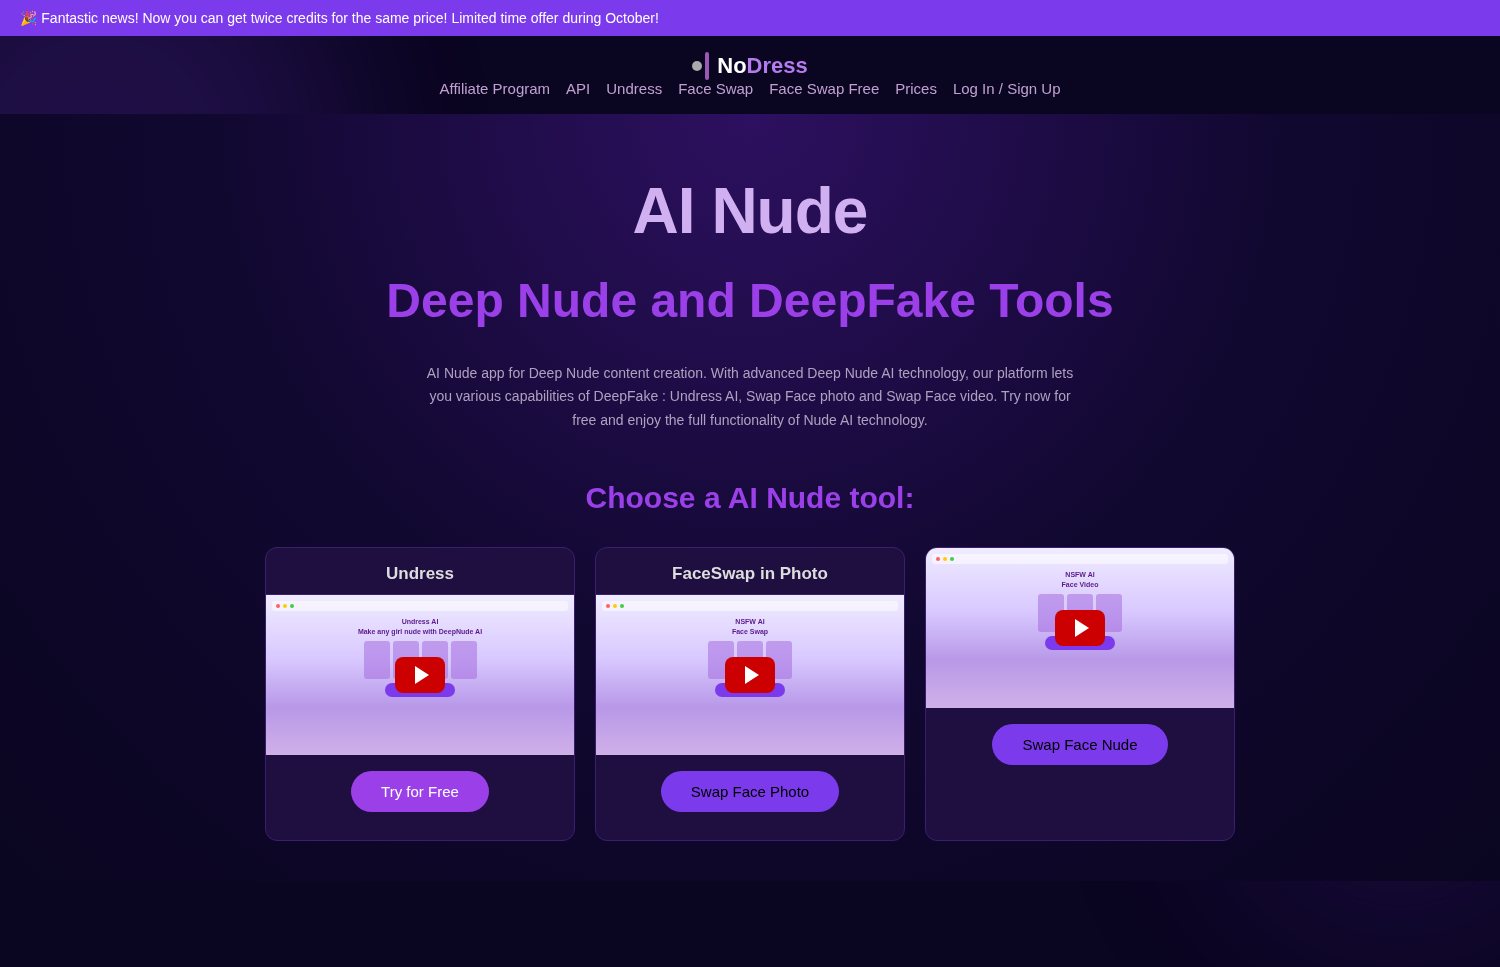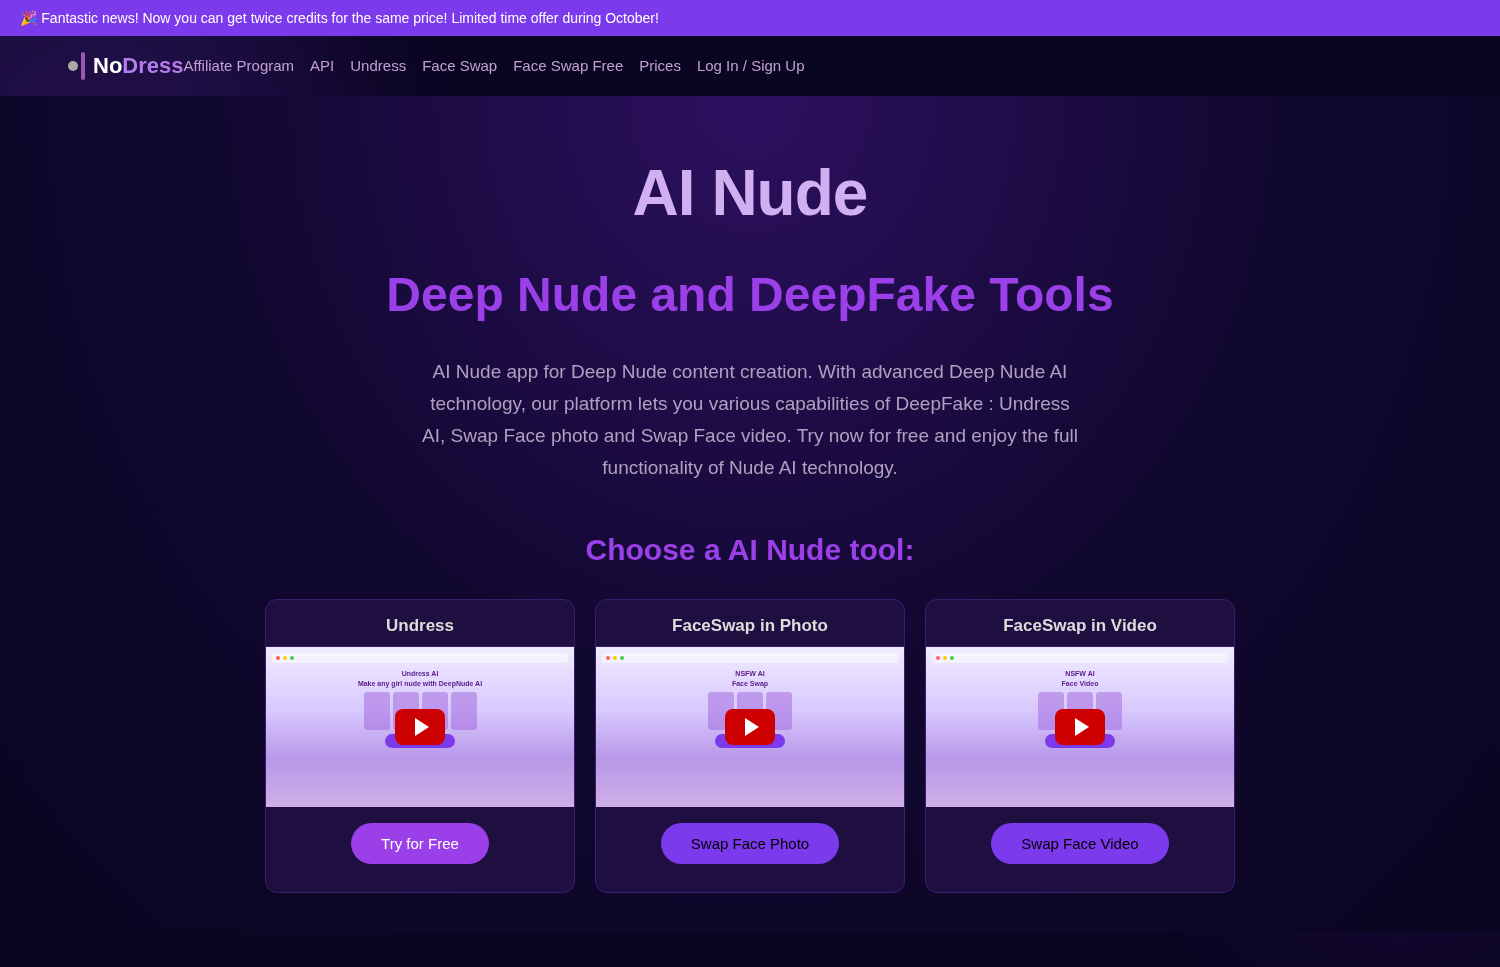--- a/index.html
+++ b/index.html
@@ -18,23 +18,24 @@
       padding: 10px 20px;
       font-size: 14px;
       color: #fff;
       font-weight: 500;
     }
 
     
     nav {
       display: flex;
       align-items: center;
-      justify-content: flex-start;
+      justify-content: space-between;
       padding: 16px 68px;
       background: transparent;
+      flex-direction: column;
     }
     .logo {
       display: flex;
       align-items: center;
       gap: 8px;
       text-decoration: none;
     }
     .logo-icon {
       display: flex;
       gap: 3px;
@@ -78,32 +79,32 @@
     
     .hero {
       text-align: center;
       padding: 60px 20px 40px;
       background: radial-gradient(ellipse at 50% 0%, #2d1060 0%, #110830 50%, #0a0520 100%);
     }
     .hero-title {
       font-size: 64px;
       font-weight: 700;
       color: #d0b0f0;
-      margin-bottom: 36px;
+      margin-bottom: 24px;
       letter-spacing: -1px;
     }
     .hero-subtitle {
       font-size: 48px;
       font-weight: 700;
       color: #9b40e8;
       line-height: 1.2;
       margin-bottom: 32px;
     }
     .hero-description {
-      font-size: 19px;
+      font-size: 14px;
       color: #b0a0c0;
       max-width: 660px;
       margin: 0 auto 48px;
       line-height: 1.7;
     }
     .choose-title {
       font-size: 30px;
       font-weight: 700;
       color: #9b40e8;
       margin-bottom: 32px;
@@ -367,38 +368,37 @@
             <div class="mini-fig"></div>
           </div>
           <div class="mini-purple-bar"></div>
         </div>
         <div class="play-btn"></div>
       </div>
       <button class="card-btn btn-purple">Swap Face Photo</button>
     </div>
 
     <div class="card">
-      <div class="card-header">FaceSwap in Video</div>
       <div class="card-thumb-content">
         <div class="mini-browser thumb-card3">
           <div class="mini-browser-bar">
             <div class="mini-dot dot-r"></div>
             <div class="mini-dot dot-y"></div>
             <div class="mini-dot dot-g"></div>
           </div>
           <div class="mini-content-label">
             <strong>NSFW AI</strong><br>
             <span>Face Video</span>
           </div>
           <div class="mini-figures-row">
             <div class="mini-fig"></div>
             <div class="mini-fig"></div>
             <div class="mini-fig"></div>
           </div>
           <div class="mini-purple-bar"></div>
         </div>
         <div class="play-btn"></div>
       </div>
-      <button class="card-btn btn-purple">Swap Face Video</button>
+      <button class="card-btn btn-purple">Swap Face Nude</button>
     </div>
 
   </div>
 </section>
 
 </body></html>

